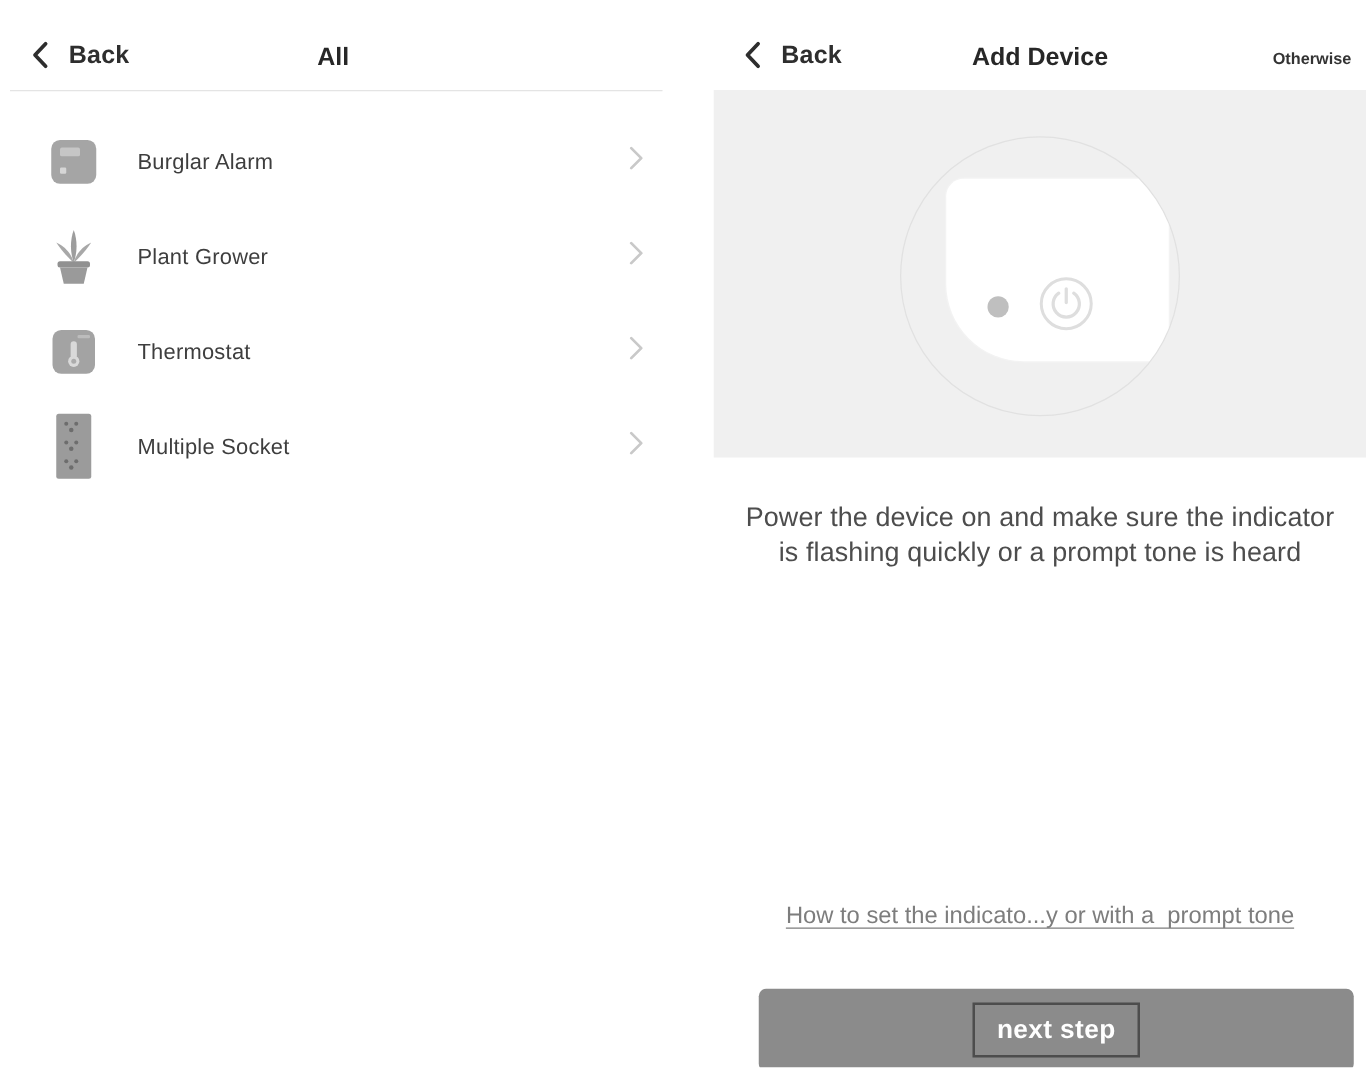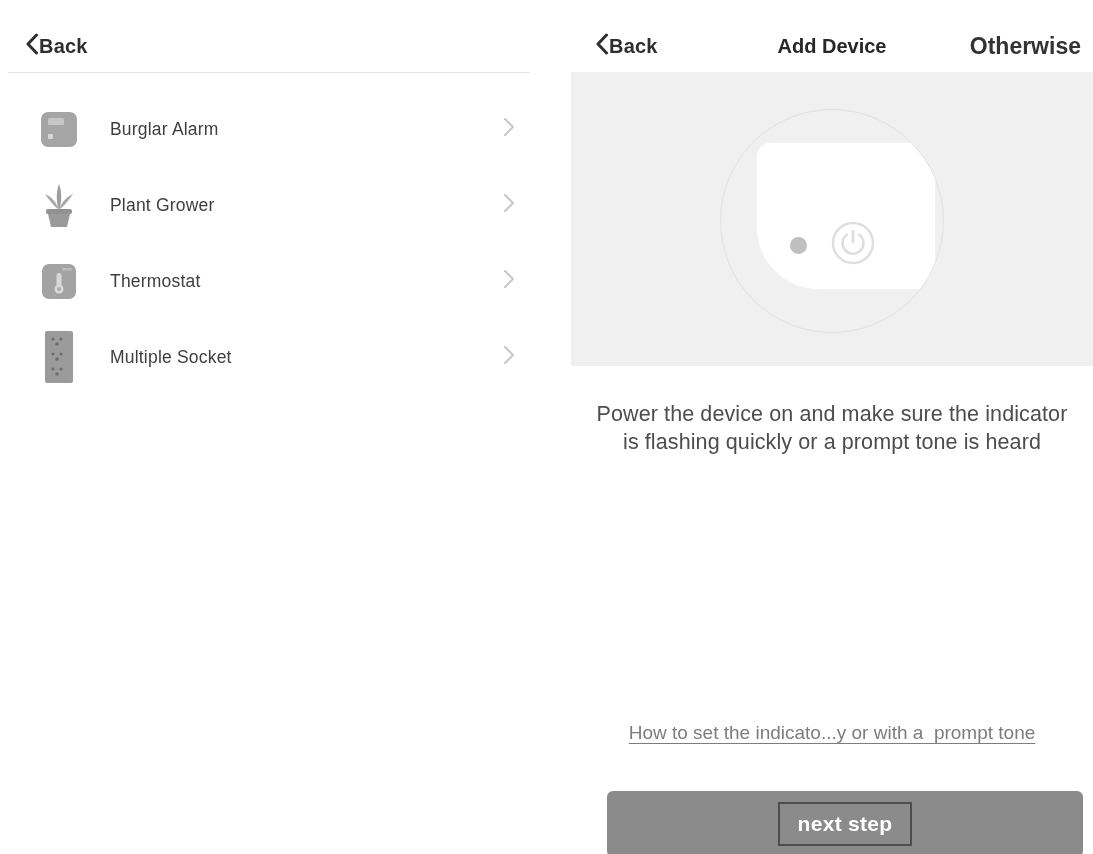--- a/index.html
+++ b/index.html
@@ -16,21 +16,21 @@
   
   .panel-left {
     position: absolute; left: 0; top: 0; width: 533px; height: 854px;
     background: #ffffff;
   }
   .l-header {
     position: absolute; top: 24px; left: 0; width: 533px; height: 44px;
     display: flex; align-items: center;
   }
   .back-btn {
-    display: flex; align-items: center; gap: 0;
+    display: flex; align-items: flex-start; gap: 16px;
     cursor: pointer;
   }
   .l-header .back-btn { position: absolute; left: 25px; }
   .back-label {
     font-size: 20px; font-weight: 600; color: #2e2e2e; letter-spacing: 0.2px;
   }
   .l-title {
     position: absolute; left: 0; width: 533px; text-align: center;
     font-size: 20px; font-weight: 700; color: #272727;
   }
@@ -69,21 +69,21 @@
     position: absolute; top: 24px; left: 0; width: 522px; height: 44px;
     display: flex; align-items: center;
   }
   .r-header .back-btn { position: absolute; left: 24px; }
   .r-title {
     position: absolute; left: 0; width: 522px; text-align: center;
     font-size: 20px; font-weight: 700; color: #272727;
   }
   .otherwise-btn {
     position: absolute; right: 12px;
-    font-size: 23px; font-weight: 600; color: #333333; cursor: pointer; margin-left: 36px;
+    font-size: 13px; font-weight: 600; color: #333333; cursor: pointer; margin-left: 36px;
   }
   .illustration {
     position: absolute; top: 72px; left: 0; width: 522px; height: 294px;
     background: #f0f0f0;
   }
   .device-circle {
     position: absolute; left: 149px; top: 37px;
     width: 224px; height: 224px; border-radius: 50%;
     border: 1px solid #e1e1e1;
     overflow: hidden;
@@ -143,20 +143,21 @@
 
     <div class="l-header">
       <div class="back-btn">
         <span>
           <svg width="14" height="22" viewBox="0 0 14 22">
               <path d="M11.5 2 L3 11 L11.5 20" stroke="#2e2e2e" stroke-width="3" fill="none" stroke-linecap="round" stroke-linejoin="round"></path>
             </svg>
         </span>
         <span class="back-label">Back</span>
       </div>
+      <div class="l-title">All</div>
     </div>
 
     <div class="l-divider"></div>
 
     <div class="device-list">
 
       <div class="device-row">
         <span class="device-icon">
           <svg width="42" height="42" viewBox="0 0 42 42">
             <rect x="3" y="4" width="36" height="35" rx="7" fill="#a5a5a5"></rect>

